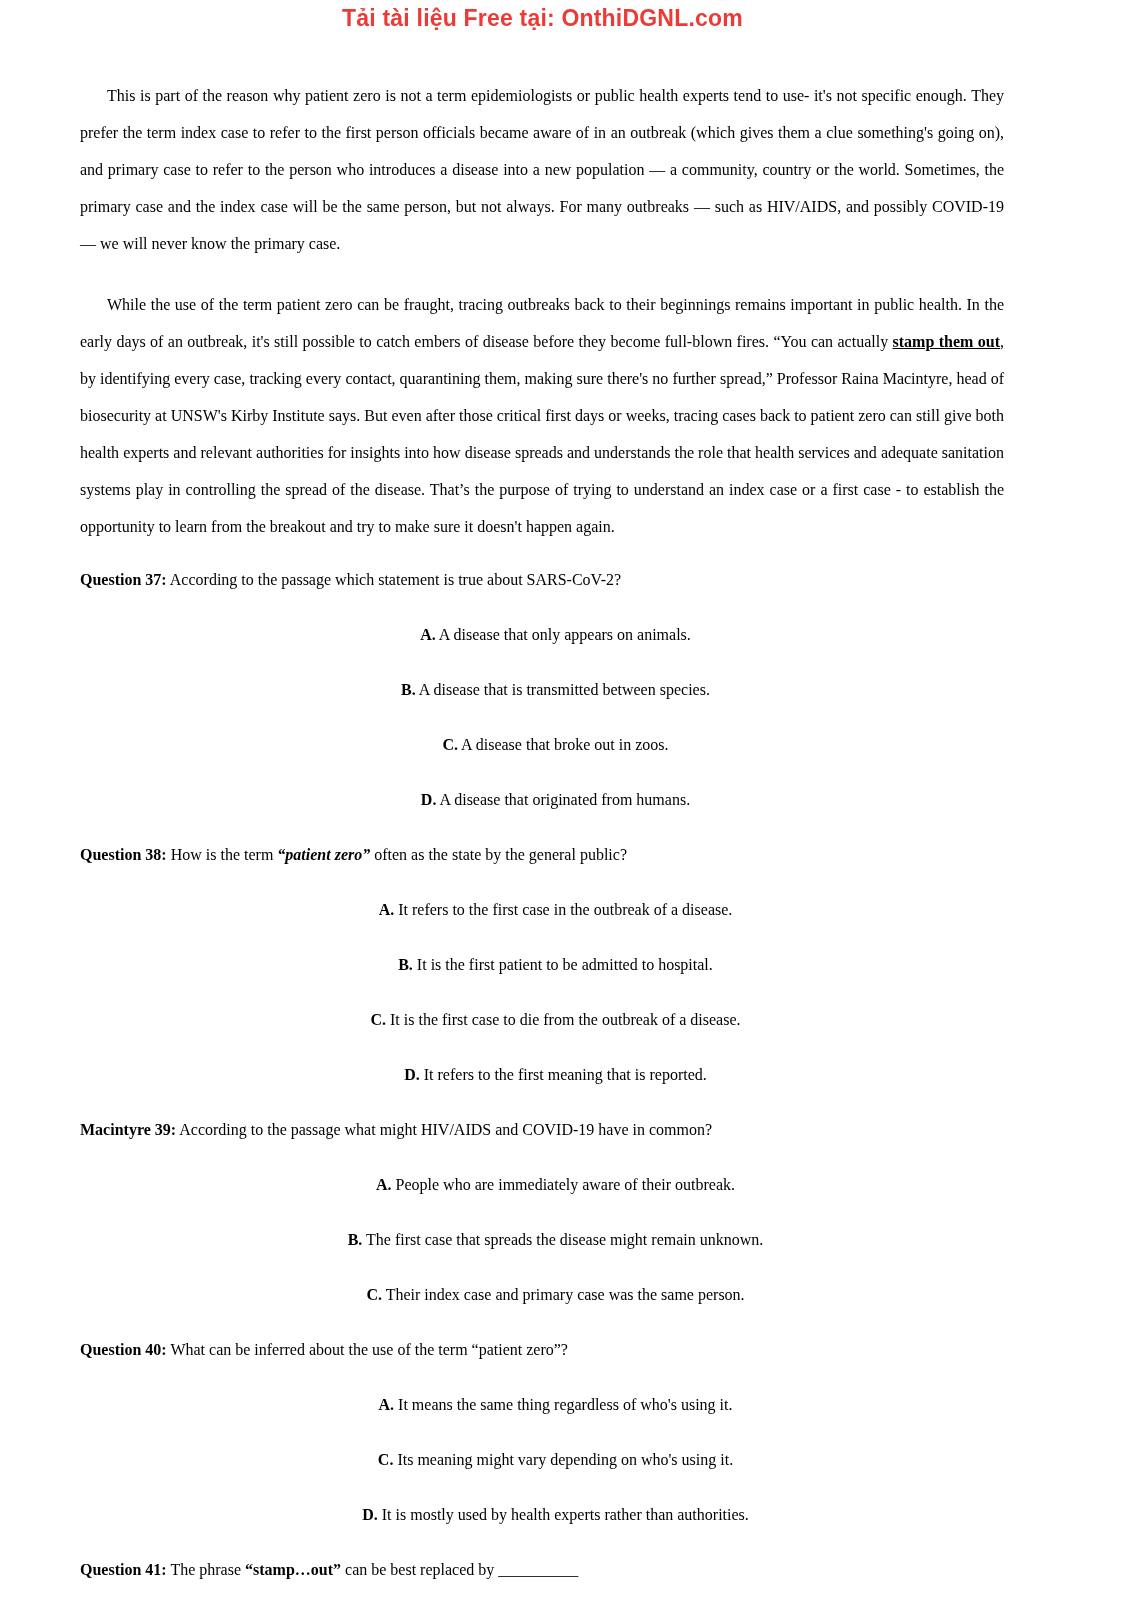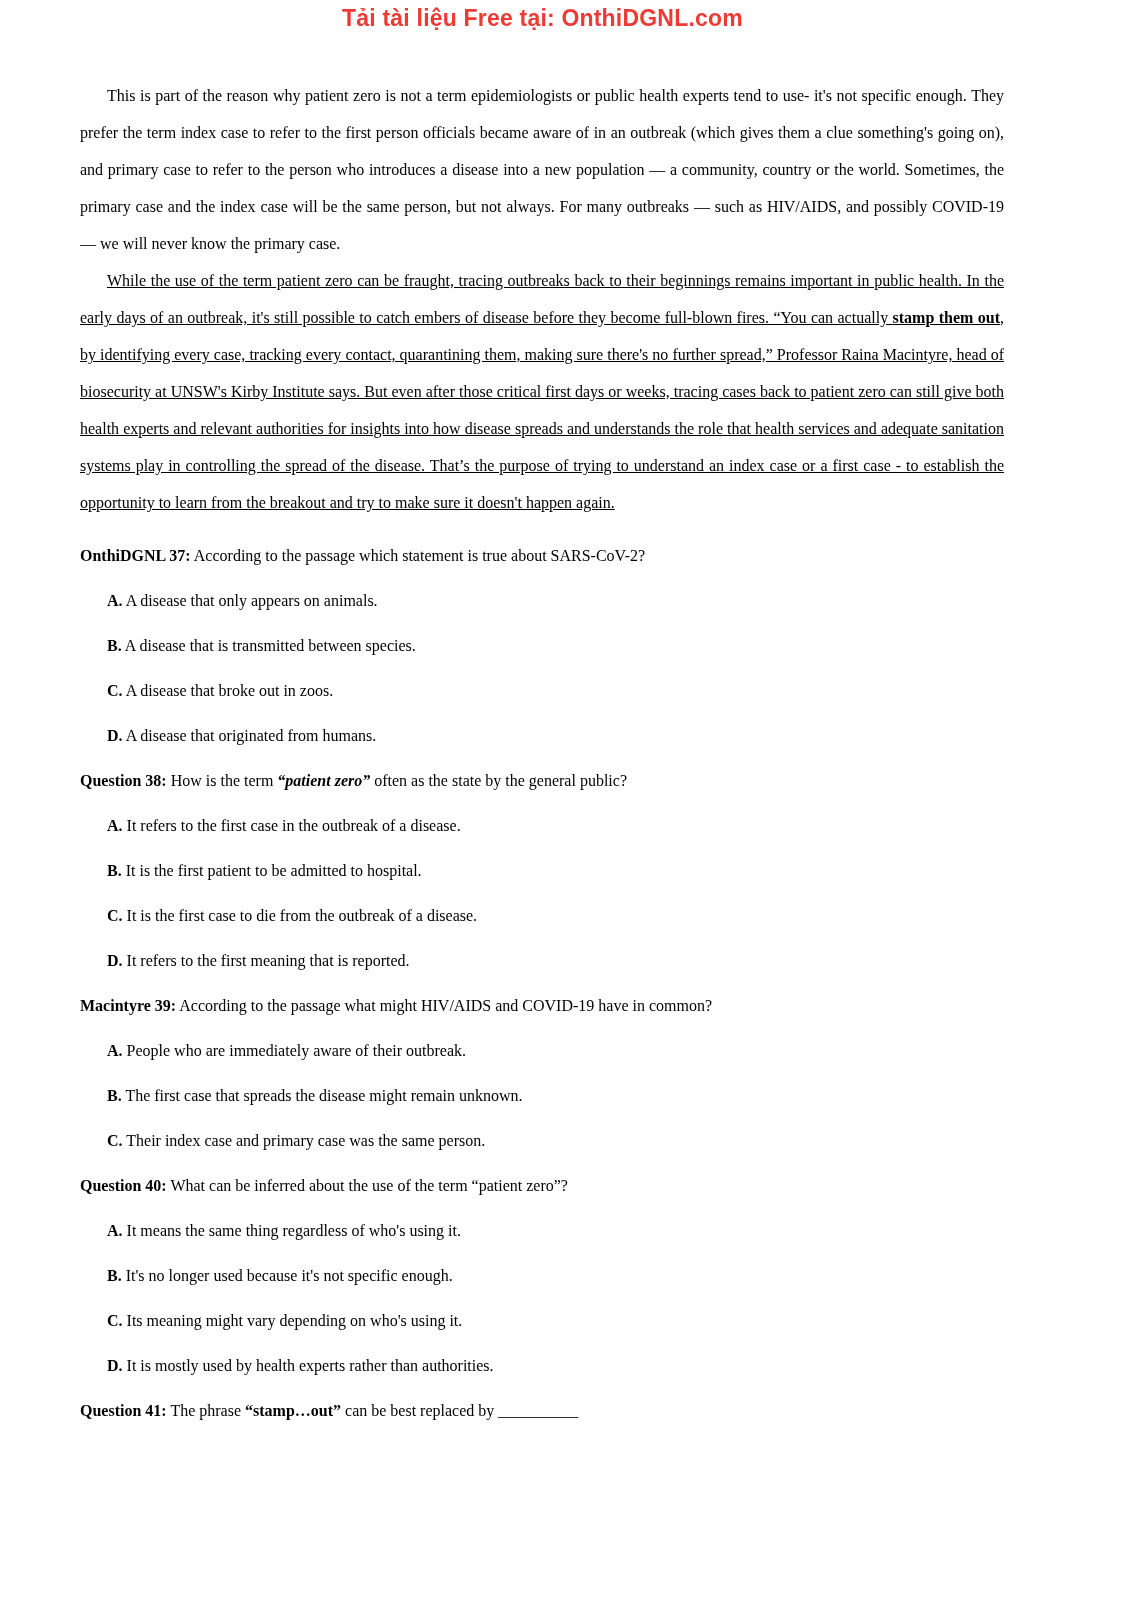--- a/index.html
+++ b/index.html
@@ -23,36 +23,36 @@
   .content{
     margin:45px 81px 0 80px;
     font-size:16px;
   }
   .para{
     margin:0;
     text-align:justify;
     line-height:37px;
     text-indent:27px;
   }
-  .para.second{margin-top:0;text-decoration:underline;}
+  .para.second{margin-top:24px;}
   .bold-underline{font-weight:bold;text-decoration:underline;}
   .questions{margin-top:20px;}
   .qline{
     margin:14px 0;
     line-height:29px;
     text-align:left;
   }
   .q-label{font-weight:bold;}
   .term-bold-italic{font-weight:bold;font-style:italic;}
   .term-bold{font-weight:bold;}
   .opt{
-    margin:16px 0;
+    margin:26px 0;
     padding-left:27px;
     line-height:29px;
-    text-align:left;
+    text-align:center;
   }
   .opt-letter{font-weight:bold;}
 </style>
 </head>
 <body>
 
 <div class="page">
 
   <div class="header">
     <span>Tải tài liệu Free tại: OnthiDGNL.com</span>
@@ -64,21 +64,21 @@
       <span>This is part of the reason why patient zero is not a term epidemiologists or public health experts tend to use- it's not specific enough. They prefer the term index case to refer to the first person officials became aware of in an outbreak (which gives them a clue something's going on), and primary case to refer to the person who introduces a disease into a new population — a community, country or the world. Sometimes, the primary case and the index case will be the same person, but not always. For many outbreaks — such as HIV/AIDS, and possibly COVID-19 — we will never know the primary case.</span>
     </p>
 
     <p class="para second">
       <span>While the use of the term patient zero can be fraught, tracing outbreaks back to their beginnings remains important in public health. In the early days of an outbreak, it's still possible to catch embers of disease before they become full-blown fires. “You can actually </span><span class="bold-underline">stamp them out</span><span>, by identifying every case, tracking every contact, quarantining them, making sure there's no further spread,” Professor Raina Macintyre, head of biosecurity at UNSW's Kirby Institute says. But even after those critical first days or weeks, tracing cases back to patient zero can still give both health experts and relevant authorities for insights into how disease spreads and understands the role that health services and adequate sanitation systems play in controlling the spread of the disease. That’s the purpose of trying to understand an index case or a first case - to establish the opportunity to learn from the breakout and try to make sure it doesn't happen again.</span>
     </p>
 
     <div class="questions">
 
       <p class="qline">
-        <span class="q-label">OnthiDGNL 37:</span><span> According to the passage which statement is true about SARS-CoV-2?</span>
+        <span class="q-label">Question 37:</span><span> According to the passage which statement is true about SARS-CoV-2?</span>
       </p>
       <p class="opt">
         <span class="opt-letter">A.</span><span> A disease that only appears on animals.</span>
       </p>
       <p class="opt">
         <span class="opt-letter">B.</span><span> A disease that is transmitted between species.</span>
       </p>
       <p class="opt">
         <span class="opt-letter">C.</span><span> A disease that broke out in zoos.</span>
       </p>
@@ -115,23 +115,20 @@
         <span class="opt-letter">C.</span><span> Their index case and primary case was the same person.</span>
       </p>
 
       <p class="qline">
         <span class="q-label">Question 40:</span><span> What can be inferred about the use of the term “patient zero”?</span>
       </p>
       <p class="opt">
         <span class="opt-letter">A.</span><span> It means the same thing regardless of who's using it.</span>
       </p>
       <p class="opt">
-        <span class="opt-letter">B.</span><span> It's no longer used because it's not specific enough.</span>
-      </p>
-      <p class="opt">
         <span class="opt-letter">C.</span><span> Its meaning might vary depending on who's using it.</span>
       </p>
       <p class="opt">
         <span class="opt-letter">D.</span><span> It is mostly used by health experts rather than authorities.</span>
       </p>
 
       <p class="qline">
         <span class="q-label">Question 41:</span><span> The phrase </span><span class="term-bold">“stamp…out”</span><span> can be best replaced by </span><span>__________</span>
       </p>
 

